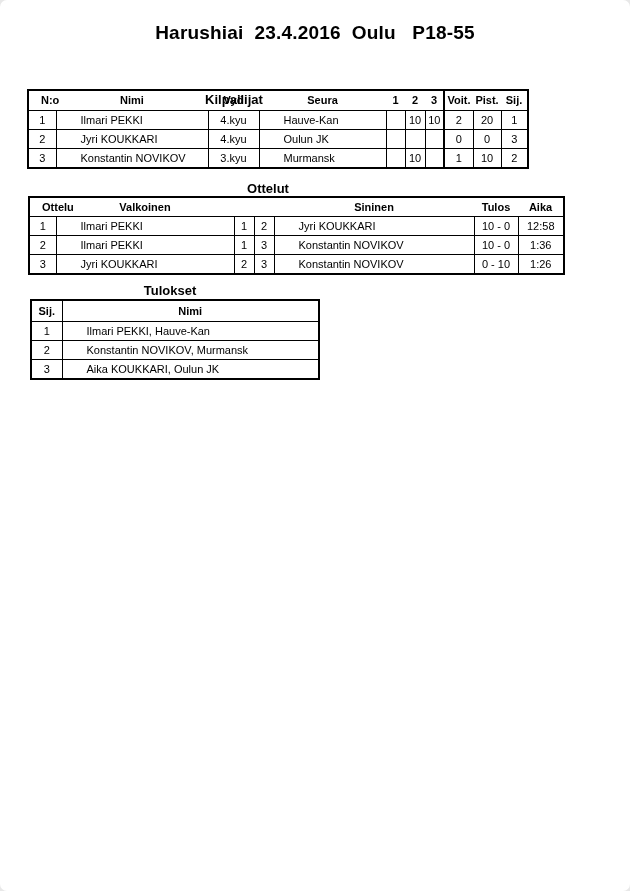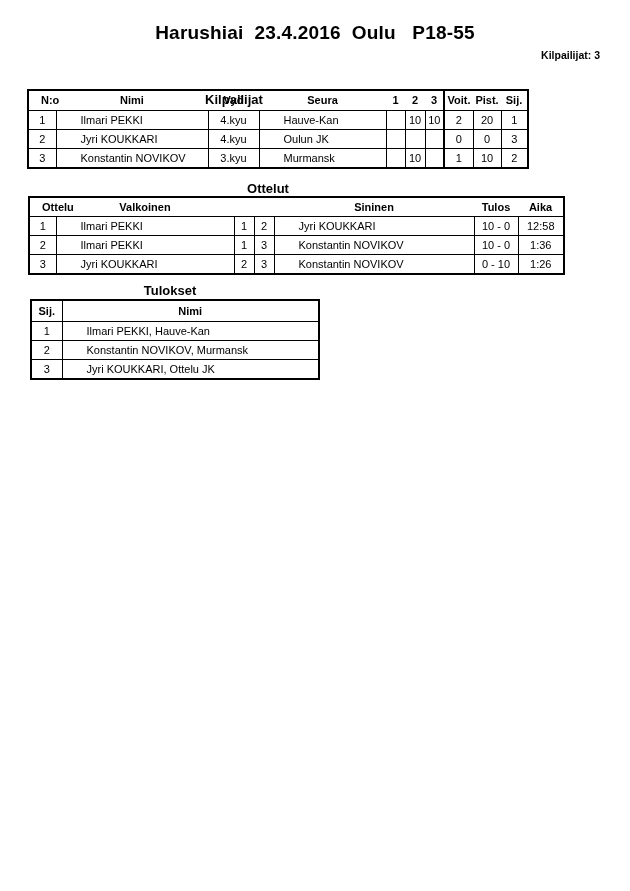--- a/index.html
+++ b/index.html
@@ -5,20 +5,21 @@
   html, body { margin: 0; padding: 0; background: #e8e8e8; }
   .page {
     position: relative;
     width: 630px;
     height: 891px;
     background: #ffffff;
     font-family: "Liberation Sans", sans-serif;
     color: #000000;
     overflow: hidden;
     margin: 0 auto;
+    border-radius: 7px;
   }
   .doc-title {
     position: absolute;
     top: 22px;
     left: 0;
     width: 630px;
     text-align: center;
     font-size: 19px;
     font-weight: bold;
     white-space: pre;
@@ -76,21 +77,20 @@
 
   #table-tulokset { left: 30px; top: 299px; width: 288px; }
   #table-tulokset tr.hdr th { height: 20px; border: 1px solid #000; }
 </style>
 </head>
 <body>
 
 <div class="page">
 
   <div class="doc-title">Harushiai  23.4.2016  Oulu   P18-55</div>
-  <div class="competitor-count">Kilpailijat: 3</div>
 
   <div class="section-heading" id="heading-kilpailijat">Kilpailijat</div>
   <table id="table-kilpailijat">
     <colgroup>
       <col style="width:28px">
         <col style="width:152px">
         <col style="width:51px">
         <col style="width:127px">
       <col style="width:19px">
         <col style="width:20px">
@@ -215,18 +215,18 @@
     <tr>
       <td class="ac">1</td>
       <td class="al">Ilmari PEKKI, Hauve-Kan</td>
     </tr>
     <tr>
       <td class="ac">2</td>
       <td class="al">Konstantin NOVIKOV, Murmansk</td>
     </tr>
     <tr>
       <td class="ac">3</td>
-      <td class="al">Jyri KOUKKARI, Ottelu JK</td>
+      <td class="al">Aika KOUKKARI, Oulun JK</td>
     </tr>
   </tbody>
     </table>
 
 </div>
 
 </body></html>

